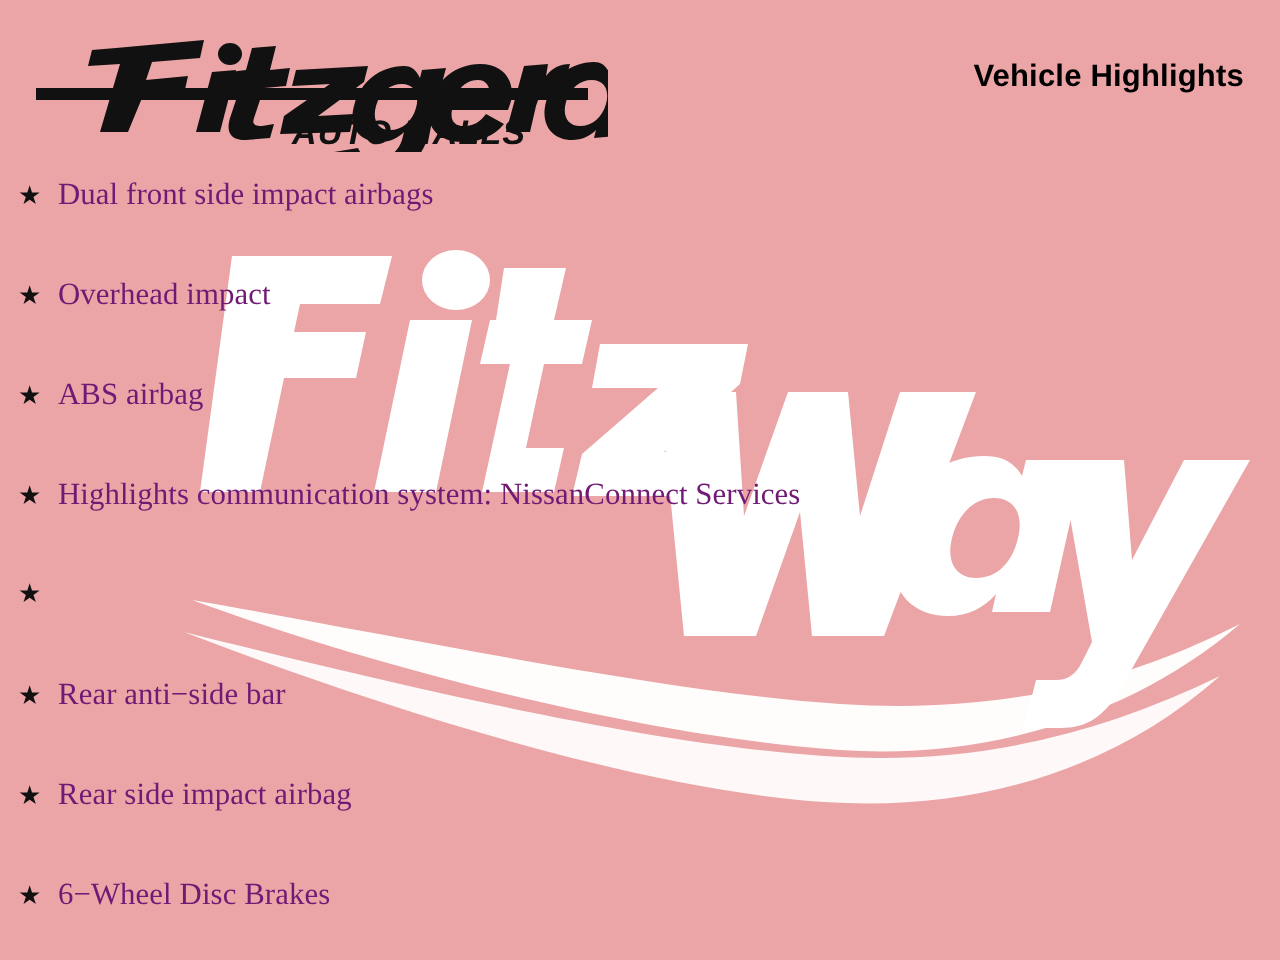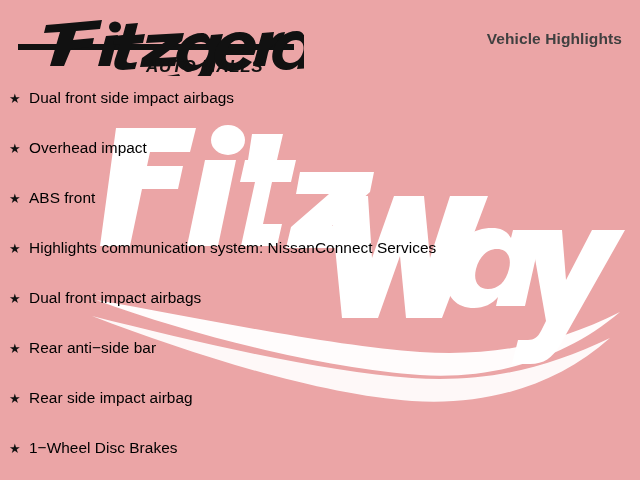--- a/index.html
+++ b/index.html
@@ -41,21 +41,21 @@
     z-index: 3;
   }
 
   
   #header-title {
     position: absolute;
     right: 18px;
     top: 30px;
     font-size: 15.5px;
     font-weight: bold;
-    color: #404040;
+    color: #000000;
     letter-spacing: 0.1px;
     z-index: 3;
     white-space: nowrap;
   }
 
   
   #highlights-list {
     position: absolute;
     left: 0;
     top: 90px;
@@ -74,24 +74,25 @@
   .bullet-star {
     flex: 0 0 auto;
     font-size: 13px;
     line-height: 1;
     color: #111111;
     width: 20px;
     display: inline-block;
   }
   .item-label {
     font-size: 15.4px;
-    color: #000000;
+    color: #701a75;
     line-height: 1;
     white-space: nowrap;
     letter-spacing: 0.05px;
+    font-family: Liberation Serif, serif;
   }
 </style>
 </head>
 <body>
 
 <div id="slide">
 
   <svg id="watermark" viewBox="0 0 640 480" xmlns="http://www.w3.org/2000/svg">
     <g fill="#ffffff">
 
@@ -165,37 +166,36 @@
     <li>
       <span class="bullet-star">★</span>
       <span class="item-label">Dual front side impact airbags</span>
     </li>
     <li>
       <span class="bullet-star">★</span>
       <span class="item-label">Overhead impact</span>
     </li>
     <li>
       <span class="bullet-star">★</span>
-      <span class="item-label">ABS front</span>
+      <span class="item-label">ABS airbag</span>
     </li>
     <li>
       <span class="bullet-star">★</span>
       <span class="item-label">Highlights communication system: NissanConnect Services</span>
     </li>
     <li>
       <span class="bullet-star">★</span>
-      <span class="item-label">Dual front impact airbags</span>
     </li>
     <li>
       <span class="bullet-star">★</span>
       <span class="item-label">Rear anti−side bar</span>
     </li>
     <li>
       <span class="bullet-star">★</span>
       <span class="item-label">Rear side impact airbag</span>
     </li>
     <li>
       <span class="bullet-star">★</span>
-      <span class="item-label">1−Wheel Disc Brakes</span>
+      <span class="item-label">6−Wheel Disc Brakes</span>
     </li>
   </ul>
 
 </div>
 
 </body></html>

